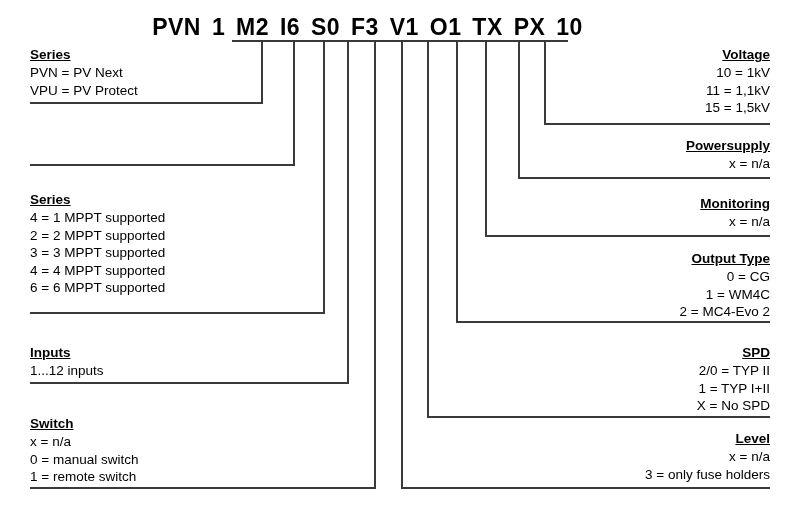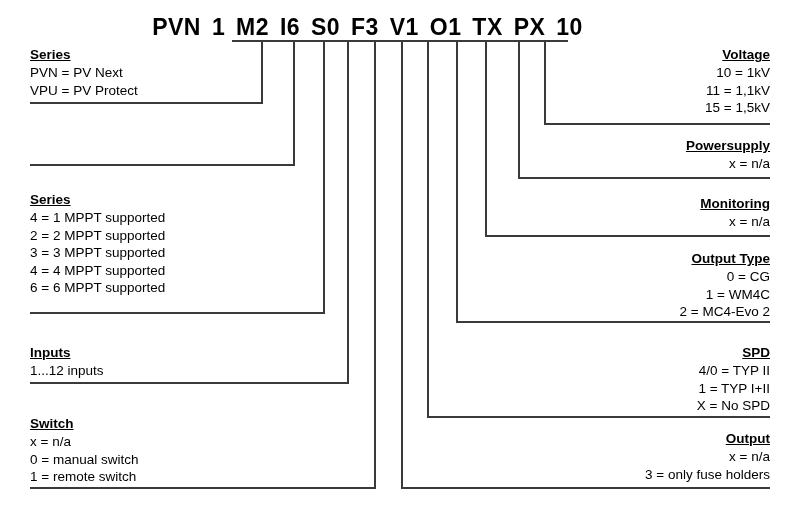--- a/index.html
+++ b/index.html
@@ -154,24 +154,24 @@
 
   <div class="block right-block" style="right:30px;top:250px;">
     <div class="ttl">Output Type</div>
     <div class="ln">0 = CG</div>
     <div class="ln">1 = WM4C</div>
     <div class="ln">2 = MC4-Evo 2</div>
   </div>
 
   <div class="block right-block" style="right:30px;top:344px;">
     <div class="ttl">SPD</div>
-    <div class="ln">4/0 = TYP II</div>
+    <div class="ln">2/0 = TYP II</div>
     <div class="ln">1 = TYP I+II</div>
     <div class="ln">X = No SPD</div>
   </div>
 
   <div class="block right-block" style="right:30px;top:430px;">
-    <div class="ttl">Output</div>
+    <div class="ttl">Level</div>
     <div class="ln">x = n/a</div>
     <div class="ln">3 = only fuse holders</div>
   </div>
 
 </div>
 
 </body></html>

